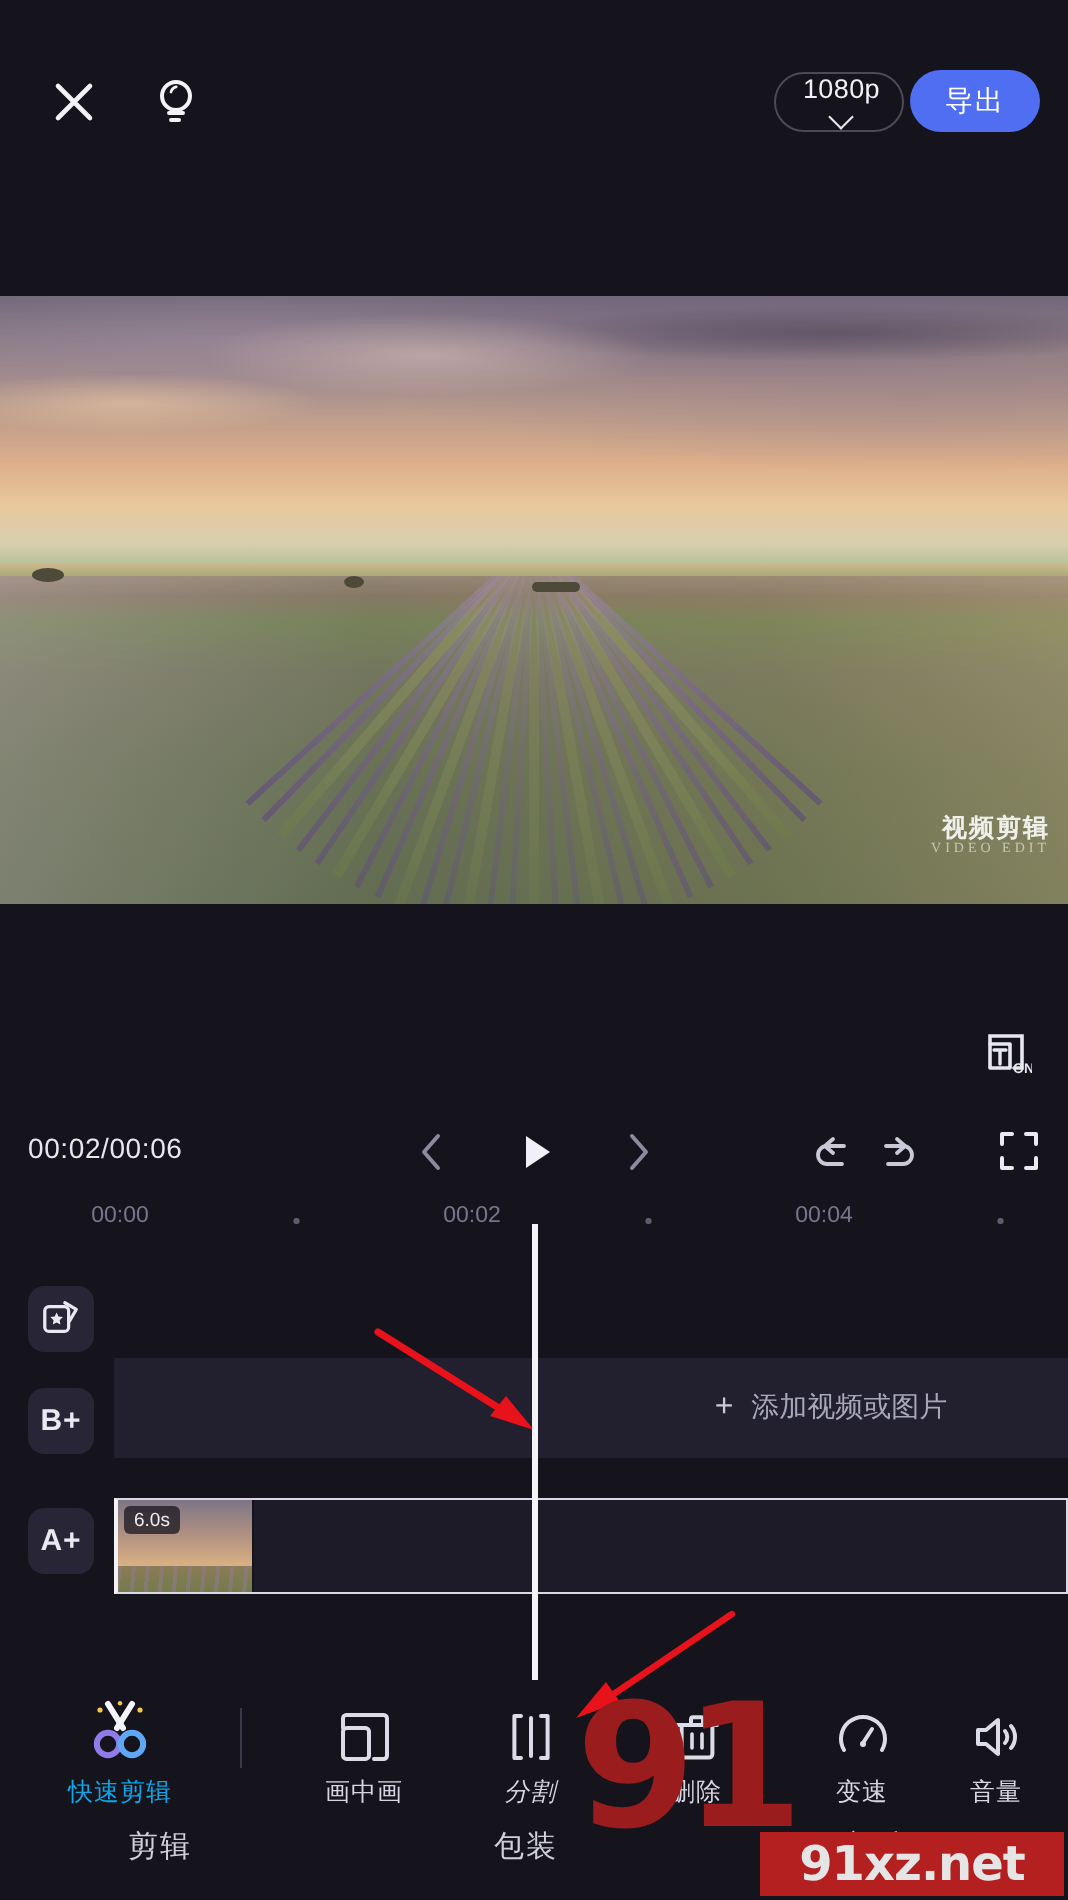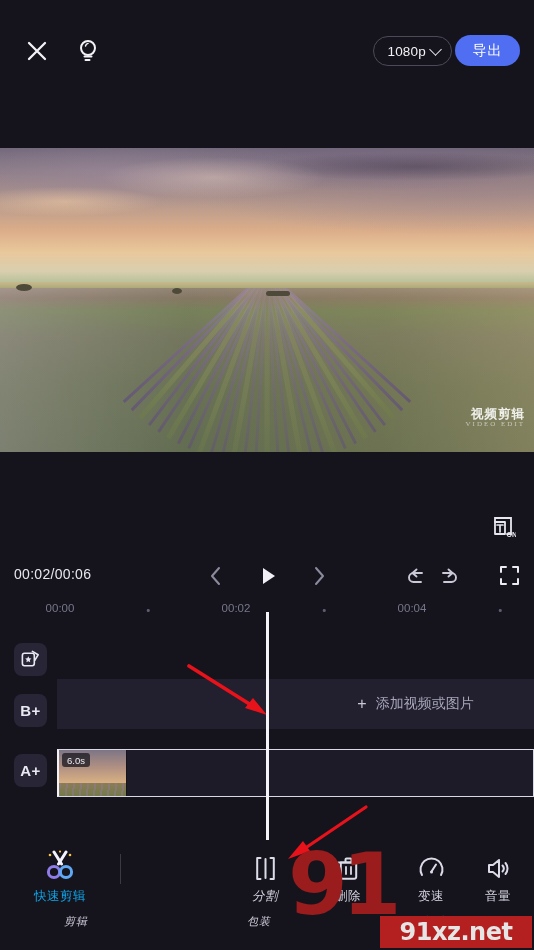--- a/index.html
+++ b/index.html
@@ -22,21 +22,21 @@
   }
   .bulb-btn {
     position: absolute; left: 72px; top: 35px; width: 32px; height: 32px;
     display: flex; align-items: center; justify-content: center;
   }
   .res-chip {
     position: absolute; right: 82px; top: 36px;
     height: 30px; padding: 0 11px 0 13px;
     border: 1px solid #4a4a58; border-radius: 15px;
     display: flex; align-items: center; gap: 5px;
-    color: #f2f2f5; font-size: 13.5px; letter-spacing: .2px;
+    color: #f2f2f5; font-size: 13.5px; letter-spacing: .2px; flex-direction: column;
   }
   .res-chip .chev { display: block; width: 9px; height: 9px; margin-top: -3px;
     border-right: 1.6px solid #e9e9ef; border-bottom: 1.6px solid #e9e9ef;
     transform: rotate(45deg); }
   .export-btn {
     position: absolute; right: 14px; top: 35px;
     width: 65px; height: 31px; border-radius: 16px;
     background: #4f6ef2; color: #fff; font-size: 14px;
     display: flex; align-items: center; justify-content: center;
     letter-spacing: 1px;
@@ -173,21 +173,21 @@
 
   
   .toolbar { position:absolute; top:840px; left:0; width:534px; height:110px; background:#15141d; }
   .tool { position:absolute; top:8px; width:74px; text-align:center; }
   .tool .ic { height:34px; display:flex; align-items:flex-end; justify-content:center; }
   .tool .lb { margin-top:6px; color:#d6d6e2; font-size:12.5px; letter-spacing:.5px; }
   .tool.quick .lb { color:#0ea5e9; }
   .divider { position:absolute; left:120px; top:14px; width:1px; height:30px; background:#3a3948; }
 
   .tabs { position:absolute; top:74px; left:0; width:534px; height:36px; }
-  .tab { position:absolute; top:0; color:#cfcfdc; font-size:11px; letter-spacing:1px;font-style:italic; }
+  .tab { position:absolute; top:0; color:#cfcfdc; font-size:15px; letter-spacing:1px; }
   .tab-edit { left:64px; }
   .tab-pkg { left:247px; }
   .tab-music { left:420px; }
   .tab-hl {
     position:absolute; left:60px; top:14px; width:64px; height:17px;
     background:#4f6ef2; transform: rotate(-1.2deg); z-index:-1;
   }
 
   
   .arrow { position:absolute; pointer-events:none; }
@@ -419,20 +419,29 @@
           <circle cx="11" cy="22" r="5.6" fill="none" stroke="#8f7ce8" stroke-width="3"></circle>
           <circle cx="23" cy="22" r="5.6" fill="none" stroke="#5fa8f5" stroke-width="3"></circle>
           <circle cx="7" cy="5" r="1.3" fill="#f5c64a"></circle>
           <circle cx="27" cy="5" r="1.3" fill="#f5c64a"></circle>
           <circle cx="17" cy="1.6" r="1.1" fill="#f5c64a"></circle>
         </svg>
       </div>
       <div class="lb">快速剪辑</div>
     </div>
 
+    <div class="tool" style="left:145px;">
+      <div class="ic">
+        <svg width="27" height="27" viewBox="0 0 27 27">
+          <path d="M2.5 9 V4.2 a1.7 1.7 0 0 1 1.7 -1.7 H22.8 a1.7 1.7 0 0 1 1.7 1.7 V22.8 a1.7 1.7 0 0 1 -1.7 1.7 H18" fill="none" stroke="#dcdce8" stroke-width="2" stroke-linecap="round"></path>
+          <rect x="2.5" y="9" width="13" height="15.5" rx="1.8" fill="none" stroke="#dcdce8" stroke-width="2"></rect>
+        </svg>
+      </div>
+      <div class="lb">画中画</div>
+    </div>
 
     <div class="tool" style="left:228px;font-style:italic;">
       <div class="ic">
         <svg width="27" height="27" viewBox="0 0 27 27">
           <path d="M8.5 3 H5.2 V24 H8.5" fill="none" stroke="#dcdce8" stroke-width="2" stroke-linecap="round" stroke-linejoin="round"></path>
           <path d="M18.5 3 H21.8 V24 H18.5" fill="none" stroke="#dcdce8" stroke-width="2" stroke-linecap="round" stroke-linejoin="round"></path>
           <path d="M13.5 4 V23" stroke="#dcdce8" stroke-width="2" stroke-linecap="round"></path>
         </svg>
       </div>
       <div class="lb">分割</div>

